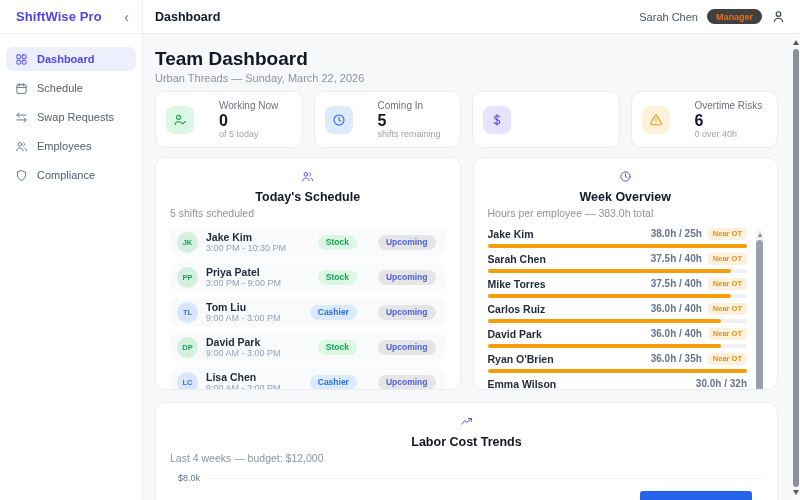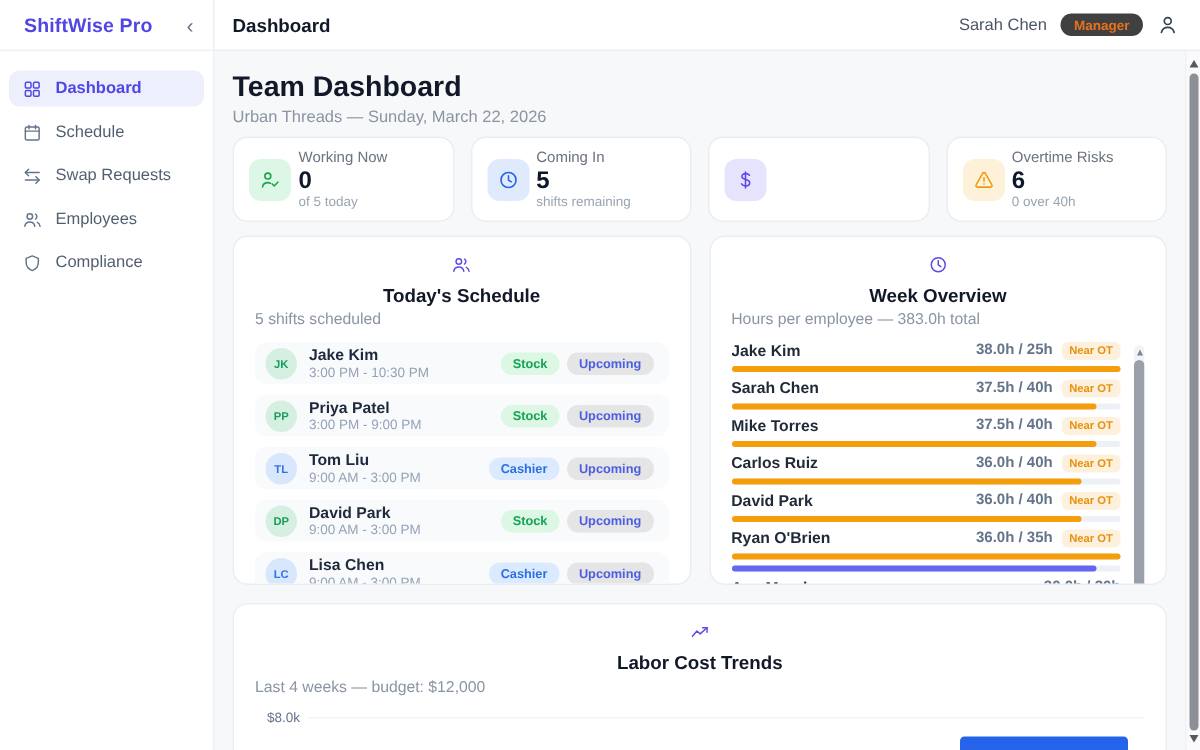--- a/index.html
+++ b/index.html
@@ -30,21 +30,21 @@
   .role-badge { font-size:9px; font-weight:bold; color:#e8711c; background:#404040; padding:2.5px 9px; border-radius:999px; }
   .user-icon { width:15px; height:15px; color:#374151; cursor:pointer; }
 
   
   .main { position:absolute; left:143px; top:34px; width:647px; height:466px; overflow:hidden; padding:0 12px; }
   .page-title { margin-top:14px; font-size:19px; font-weight:bold; color:#111827; line-height:22px; }
   .page-subtitle { margin-top:2px; font-size:11px; color:#8a94a3; line-height:13px; }
 
   
   .stats-row { display:flex; gap:11px; margin-top:6px; }
-  .stat-card { flex:1; height:57px; background:#fff; border:1px solid #eaeef2; border-radius:10px; display:flex; align-items:center; gap:5px; padding-left:10px; }
+  .stat-card { flex:1; height:57px; background:#fff; border:1px solid #eaeef2; border-radius:10px; display:flex; align-items:center; gap:25px; padding-left:10px; }
   .stat-iconbox { width:28px; height:28px; border-radius:8px; display:flex; align-items:center; justify-content:center; flex:0 0 auto; }
   .stat-iconbox svg { width:14px; height:14px; }
   .stat-label { font-size:10px; color:#6b7280; line-height:12px; }
   .stat-value { font-size:16px; font-weight:bold; color:#0f172a; line-height:17px; }
   .stat-sub { font-size:9px; color:#9aa5b1; line-height:11px; }
 
   
   .panels-row { display:flex; gap:12px; margin-top:9px; height:233px; }
   .panel { flex:1; background:#fff; border:1px solid #eaeef2; border-radius:10px; padding:12px 14px; overflow:hidden; }
   .panel-title-row { display:flex; align-items:center; gap:7px;flex-direction:column; }
@@ -53,21 +53,21 @@
   .panel-subtitle { margin-top:3px; font-size:10.5px; color:#8a94a3; }
 
   
   .shift-list { margin-top:9px; }
   .shift-item { display:flex; align-items:center; gap:8px; background:#f8fafc; border-radius:8px; height:28px; padding:0 10px 0 7px; margin-bottom:7px; }
   .avatar { width:21px; height:21px; border-radius:50%; display:flex; align-items:center; justify-content:center; font-size:7.5px; font-weight:bold; flex:0 0 auto; }
   .avatar.stock { background:#d5f0e1; color:#1a9d5d; }
   .avatar.cashier { background:#d9e7fc; color:#3372e4; }
   .shift-name { font-size:10.5px; font-weight:bold; color:#1e293b; line-height:12px; }
   .shift-time { font-size:9px; color:#94a3b8; line-height:11px; }
-  .shift-badges { margin-left:auto; display:flex; gap:5px; }
+  .shift-badges { margin-left:auto; display:flex; gap:21px; }
   .badge { font-size:8.5px; font-weight:bold; padding:2.5px 8px; border-radius:999px; }
   .badge.stock { background:#dcf7e3; color:#18a357; }
   .badge.cashier { background:#dbeafe; color:#2b6fe3; }
   .badge.upcoming { background:#e5e5e5; color:#4c5fe0; }
 
   
   .week-list { position:relative; margin-top:8px; height:183px; overflow:hidden; padding-right:16px; }
   .wk-row { margin-bottom:4px; }
   .wk-top { display:flex; align-items:center; height:13px; }
   .wk-name { font-size:10.5px; font-weight:bold; color:#1f2937; }
@@ -388,20 +388,25 @@
               <div class="wk-top">
                 <span class="wk-name">Ryan O'Brien</span>
                 <span class="wk-hours">36.0h / 35h</span>
                 <span class="ot-badge">Near OT</span>
               </div>
               <div class="wk-track">
                 <div class="wk-bar" style="width: 100%; background: rgb(245, 158, 11);"></div>
               </div>
             </div>
             <div class="wk-row">
+              <div class="wk-top">
+                <span class="wk-name">Emma Wilson</span>
+                <span class="wk-hours">30.0h / 32h</span>
+
+              </div>
               <div class="wk-track">
                 <div class="wk-bar" style="width: 93.75%; background: rgb(99, 102, 241);"></div>
               </div>
             </div>
             <div class="wk-row">
               <div class="wk-top">
                 <span class="wk-name">Ana Morales</span>
                 <span class="wk-hours">30.0h / 30h</span>
 
               </div>

